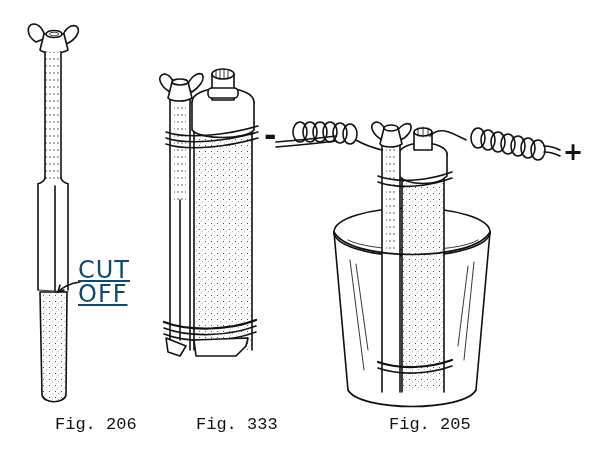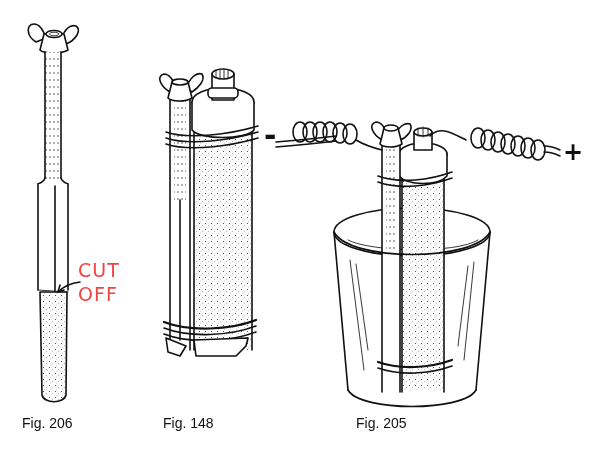--- a/index.html
+++ b/index.html
@@ -6,32 +6,34 @@
     body { width: 600px; height: 450px; position: relative; overflow: hidden; }
     .figure { position: absolute; top: 0; left: 0; }
     svg { display: block; }
     .ink { stroke: #111; fill: none; stroke-width: 1.6; stroke-linecap: round; stroke-linejoin: round; }
     .ink-thick { stroke: #111; fill: none; stroke-width: 2.2; stroke-linecap: round; stroke-linejoin: round; }
     .ink-thin { stroke: #222; fill: none; stroke-width: 0.9; stroke-linecap: round; }
     .fill-white { fill: #ffffff; }
     .stipple { fill: url(#stipple); }
     .caption {
       position: absolute;
-      font-family: Liberation Sans, sans-serif;
-      font-size: 14px;
+      font-family: Liberation Mono, monospace;
+      font-size: 17px;
       color: #111;
       white-space: nowrap;
+      margin-left: 33px;
     }
     .label {
       position: absolute;
       font-family: "DejaVu Sans", "Liberation Sans", sans-serif;
-      font-size: 19px;
-      color: #ef4444;
+      font-size: 24px;
+      color: #0c4a6e;
       letter-spacing: 1px;
       line-height: 24px;
+      text-decoration: underline;
     }
     .sign {
       position: absolute;
       font-family: "DejaVu Sans", "Liberation Sans", sans-serif;
       font-weight: bold;
       color: #111;
     }
   </style>
 </head>
 <body>
@@ -191,14 +193,14 @@
 
 <div class="label" style="left:78px; top:258px;">
   <div>CUT</div>
   <div>OFF</div>
 </div>
 
 <div class="sign" style="left:264px; top:118px; font-size:30px;">-</div>
 <div class="sign" style="left:563px; top:138px; font-size:24px;">+</div>
 
 <div class="caption" style="left:22px; top:415px;">Fig. 206</div>
-<div class="caption" style="left:163px; top:415px;">Fig. 148</div>
+<div class="caption" style="left:163px; top:415px;">Fig. 333</div>
 <div class="caption" style="left:356px; top:415px;">Fig. 205</div>
 
 </body></html>

